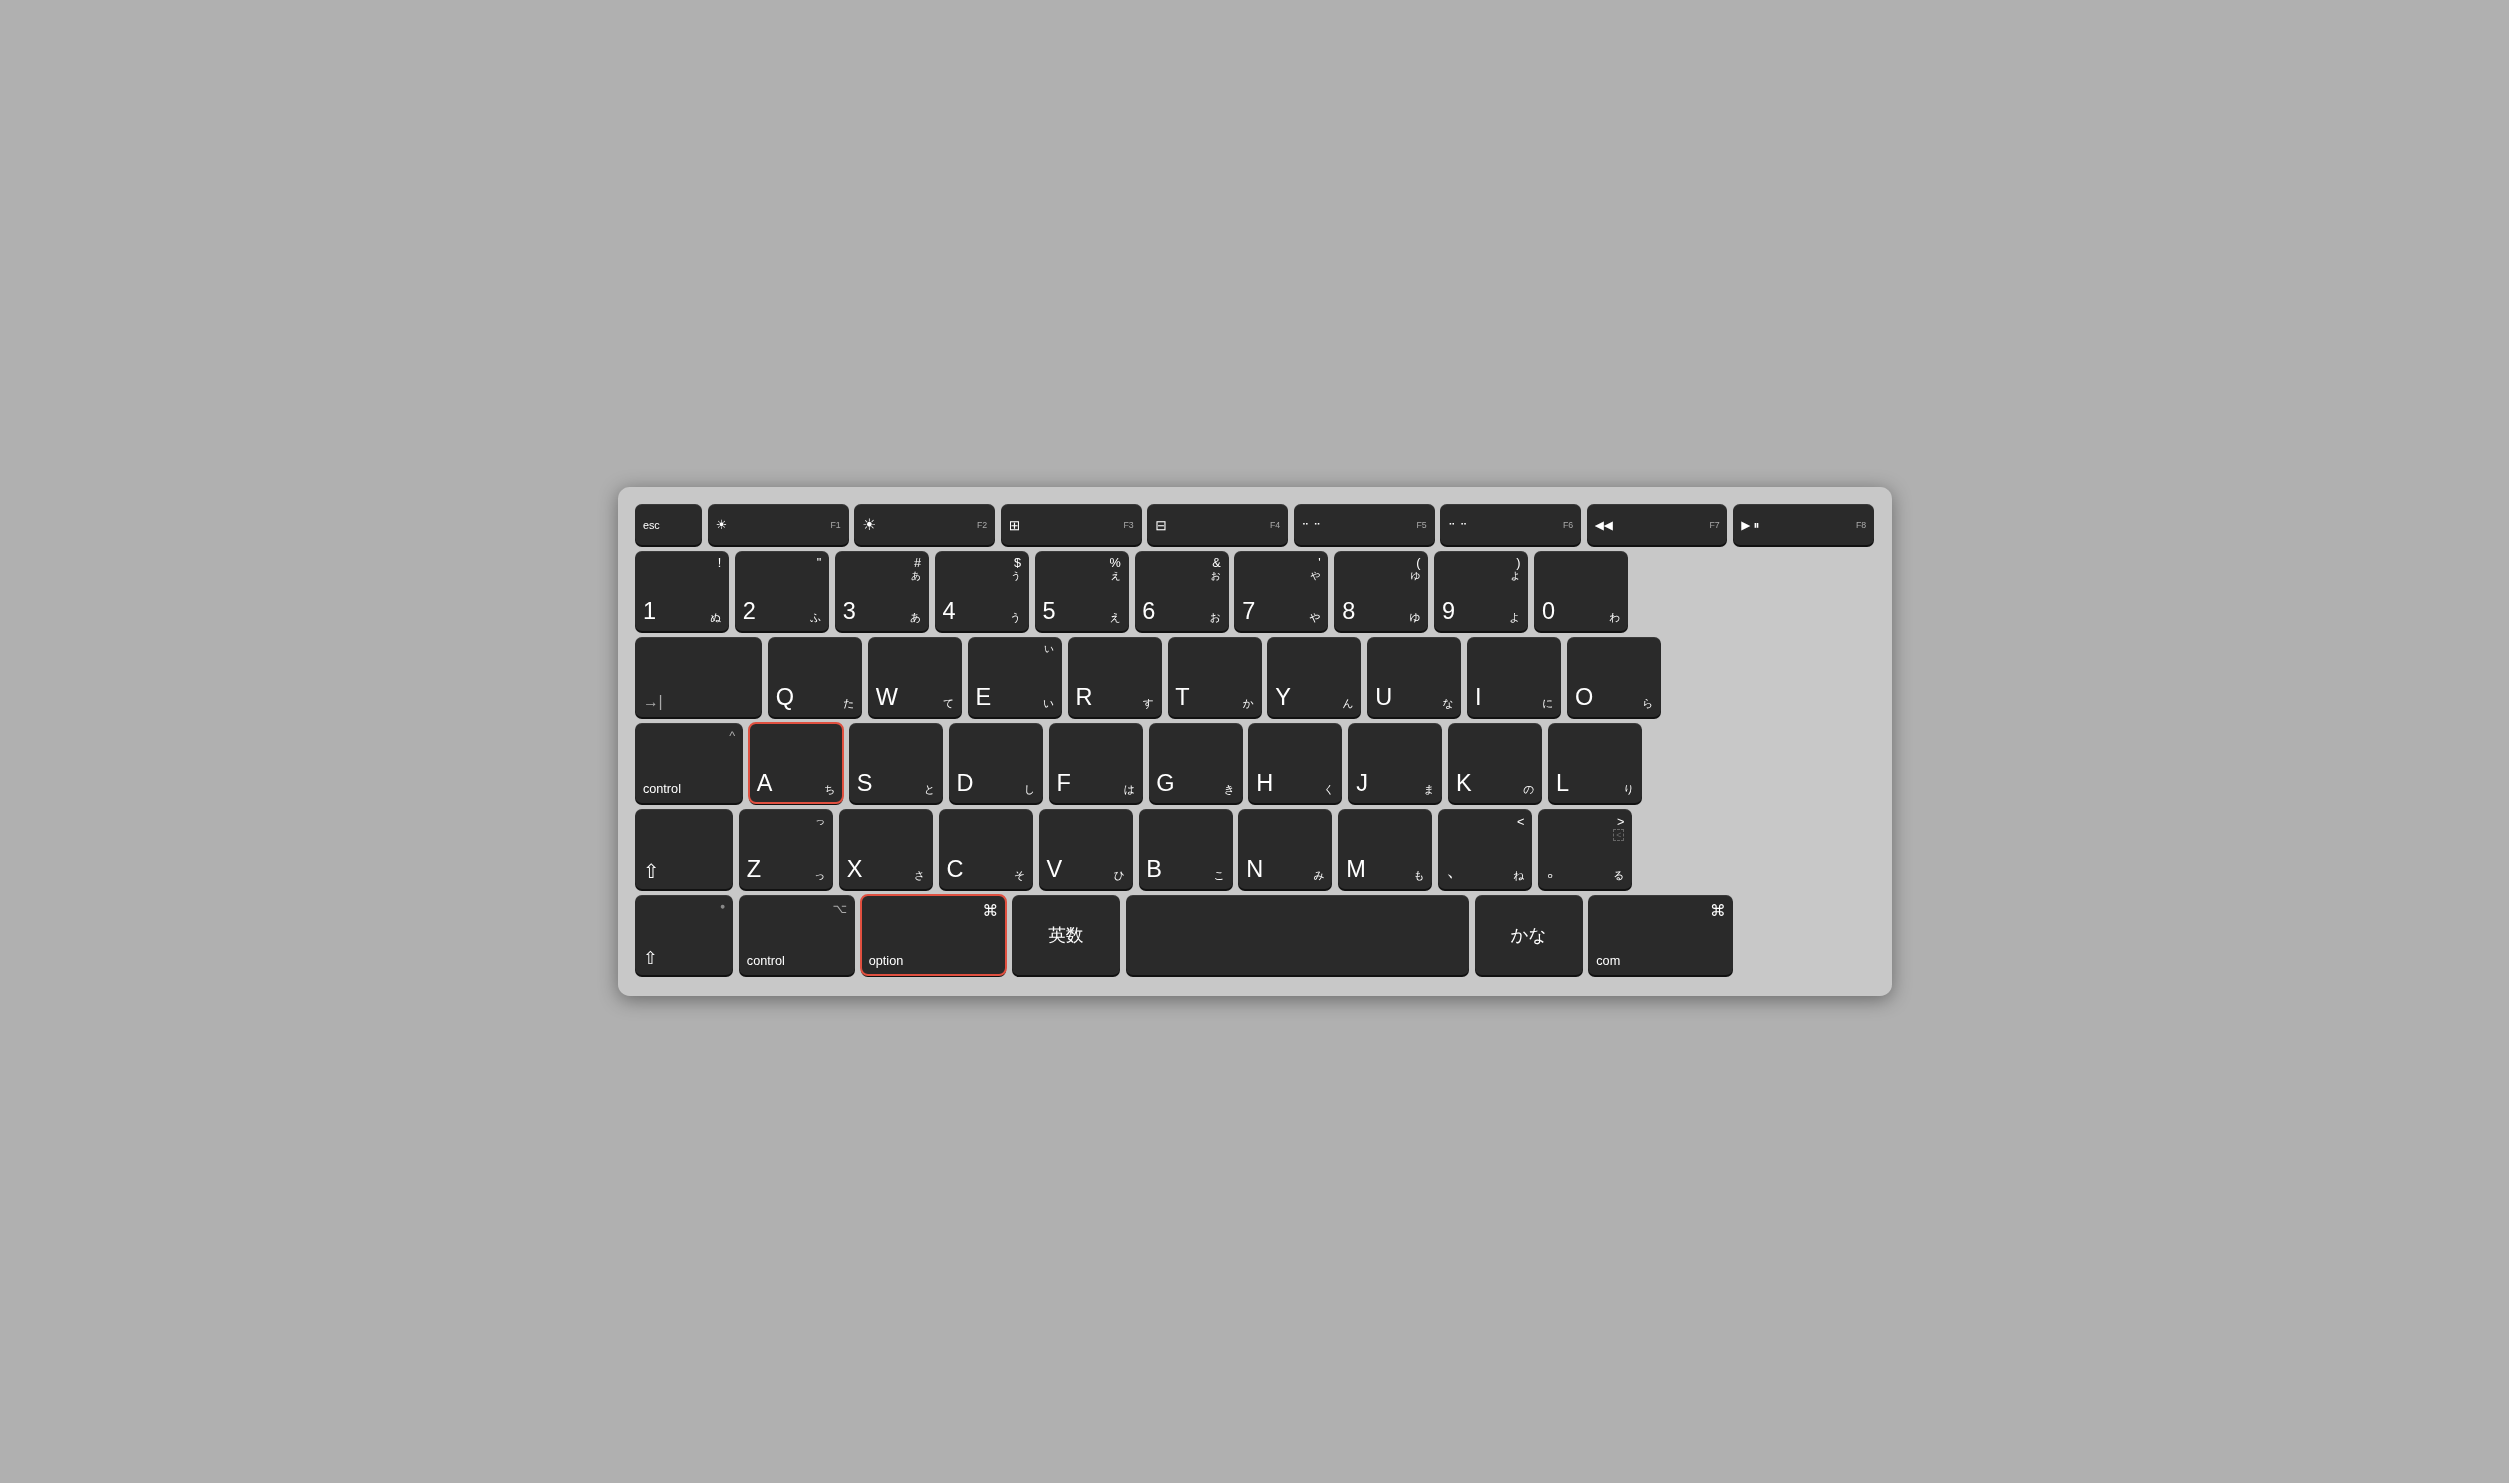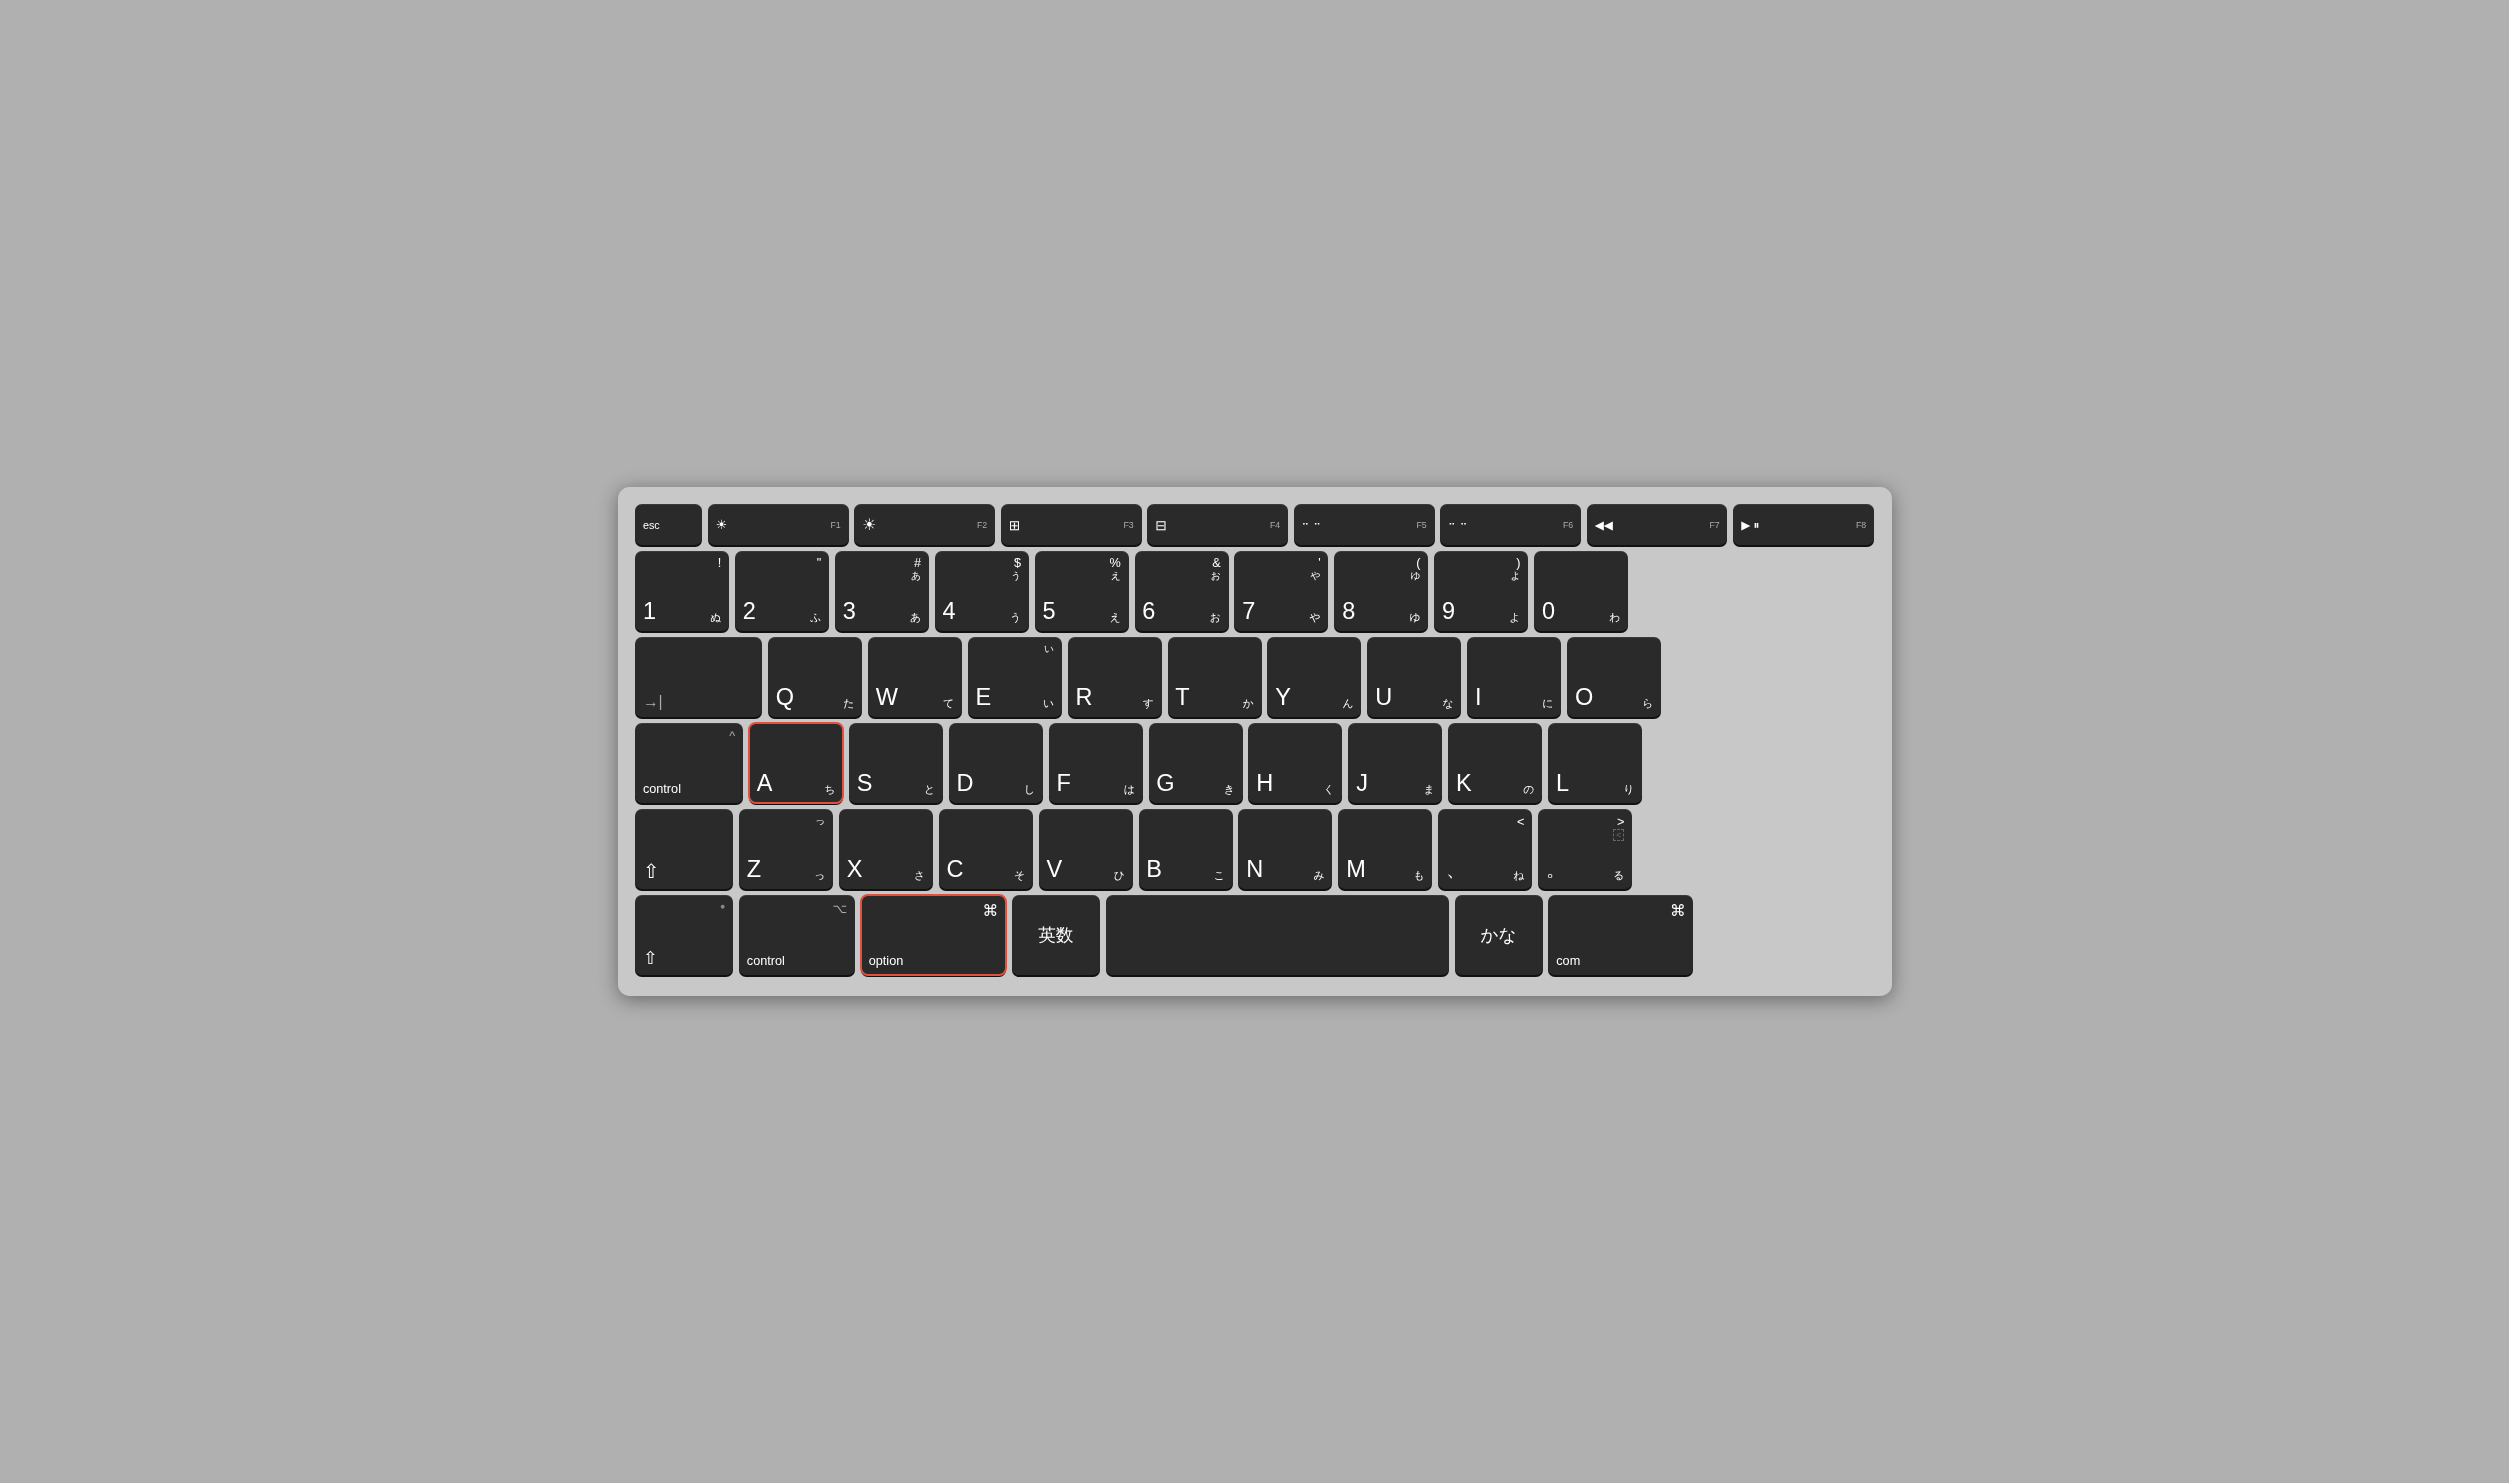--- a/index.html
+++ b/index.html
@@ -82,21 +82,21 @@
     
     .w-esc { width: 67px; }
     .w-fn  { flex: 1; }
     .w-std { width: 94px; }
     .w-tab { width: 127px; }
     .w-ctrl { width: 108px; }
     .w-shift-l { width: 98px; }
     .w-opt-l { width: 116px; }
     .w-cmd-l { width: 145px; }
     .w-space { width: 343px; }
-    .w-kana { width: 88px; text-align: right; }
+    .w-kana { width: 108px; text-align: right; }
 
     
     .key-highlighted {
       outline: 2.9px solid #e05040;
       outline-offset: -1px;
       z-index: 2;
     }
 
     
     .top-sym { font-size: 12.7px; line-height: 1; }

